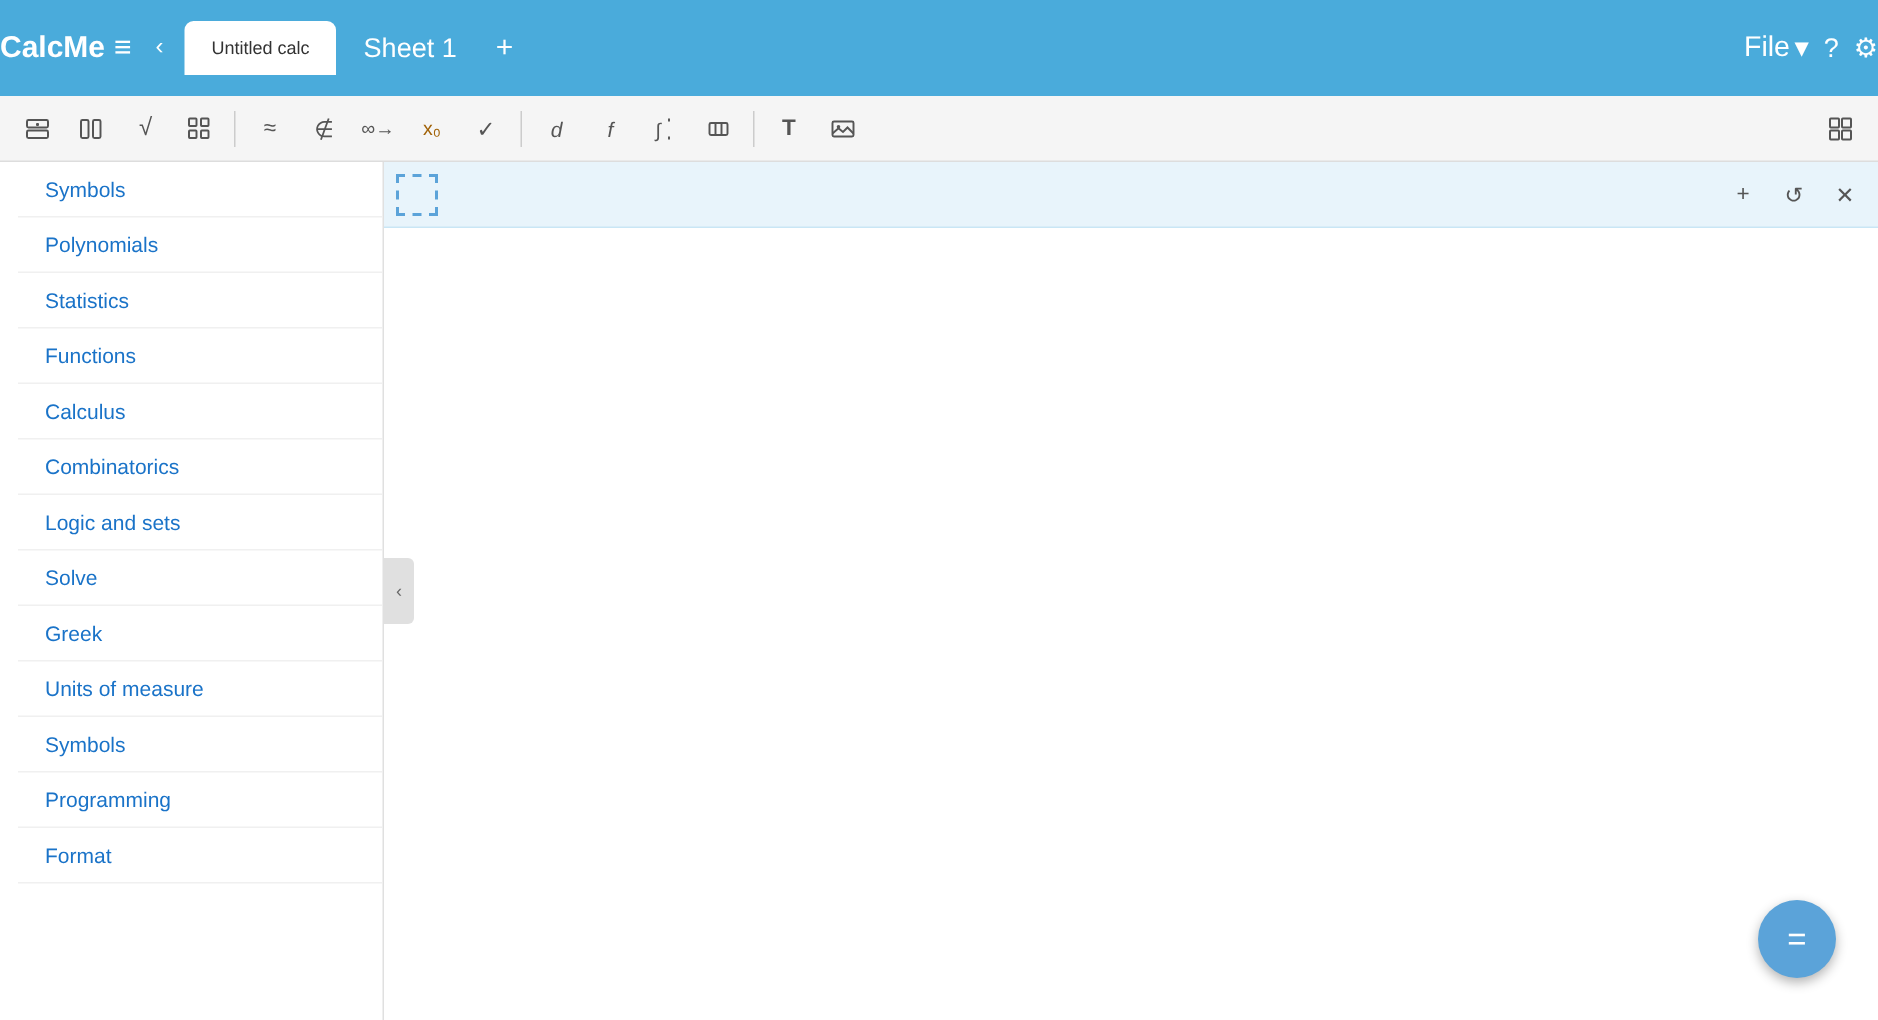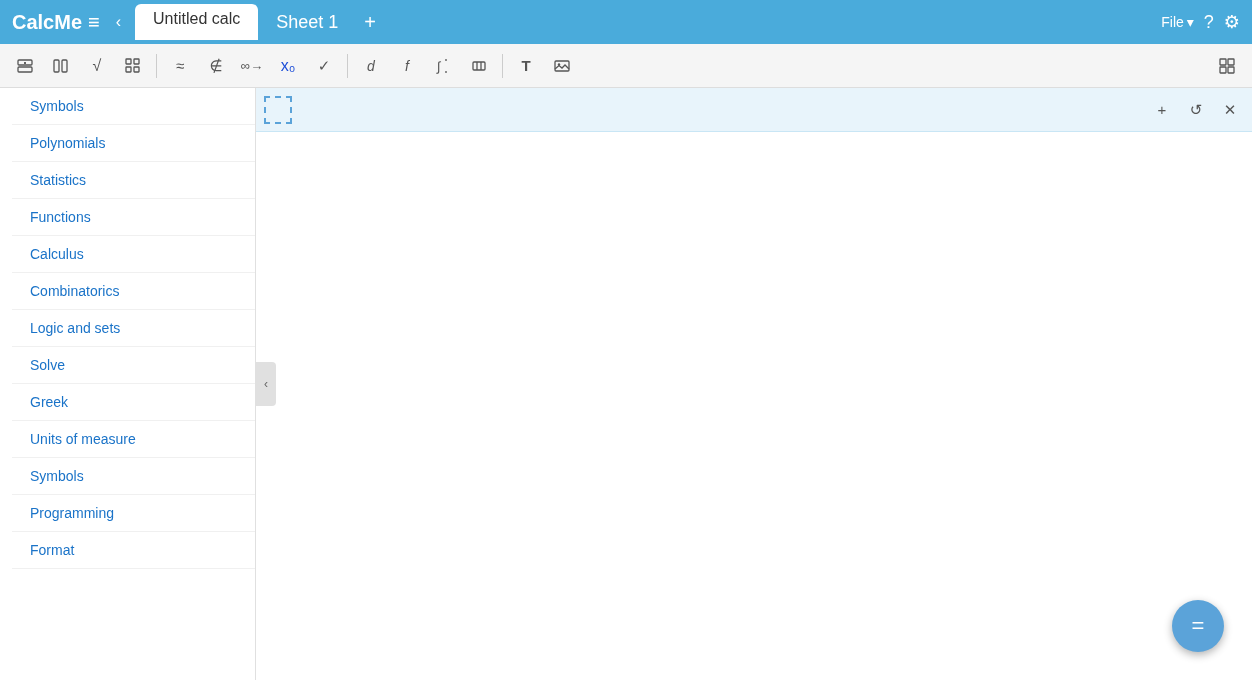--- a/index.html
+++ b/index.html
@@ -3,22 +3,22 @@
   <meta charset="utf-8">
   <style>
     * { box-sizing: border-box; margin: 0; padding: 0; }
     body { font-family: 'Segoe UI', Arial, sans-serif; display: flex; flex-direction: column; height: 680px; width: 1252px; overflow: hidden; background: #fff; }
 
     
     .header {
       background: #4aabdb;
       display: flex;
       align-items: center;
-      height: 44px;
-      padding: 0 12px;
+      height: 64px;
+      padding: 0 0;
       flex-shrink: 0;
     }
     .logo {
       color: #fff;
       font-size: 20px;
       font-weight: bold;
       display: flex;
       align-items: center;
       gap: 6px;
       margin-right: 16px;
@@ -28,25 +28,25 @@
       display: flex;
       align-items: center;
       flex: 1;
       gap: 0;
     }
     .tab-active {
       background: #fff;
       color: #333;
       padding: 6px 18px;
       border-radius: 6px 6px 0 0;
-      font-size: 16px;
+      font-size: 12px;
       cursor: pointer;
       height: 36px;
       display: flex;
-      align-items: flex-start;
+      align-items: center;
     }
     .tab-inactive {
       color: #fff;
       padding: 6px 18px;
       font-size: 18px;
       cursor: pointer;
       height: 36px;
       display: flex;
       align-items: center;
     }
@@ -60,21 +60,21 @@
     }
     .header-right {
       display: flex;
       align-items: center;
       gap: 10px;
       margin-left: auto;
       color: #fff;
     }
     .header-right span {
       cursor: pointer;
-      font-size: 14px;
+      font-size: 19px;
       display: flex;
       align-items: center;
       gap: 3px;
     }
     .header-right .icon-btn {
       font-size: 18px;
       cursor: pointer;
     }
 
     
@@ -270,21 +270,21 @@
   <button class="toolbar-btn" title="Approximate">
     <span style="font-size:15px;color:#555;">≈</span>
   </button>
   <button class="toolbar-btn" title="Not element">
     <span style="font-size:15px;color:#555;">∉</span>
   </button>
   <button class="toolbar-btn" title="Infinity/limit">
     <span style="font-size:13px;color:#555;">∞→</span>
   </button>
   <button class="toolbar-btn" title="Subscript">
-    <span style="font-size:16px;color:#1d4ed8;">x₀</span>
+    <span style="font-size:13px;color:#a16207;">x₀</span>
   </button>
   <button class="toolbar-btn" title="Verify">
     <span style="font-size:15px;color:#555;">✓</span>
   </button>
   <div class="toolbar-sep"></div>
   <button class="toolbar-btn" title="Derivative">
     <span style="font-size:14px;font-style:italic;color:#555;">d</span>
   </button>
   <button class="toolbar-btn" title="Function">
     <span style="font-size:14px;font-style:italic;color:#555;">f</span>

